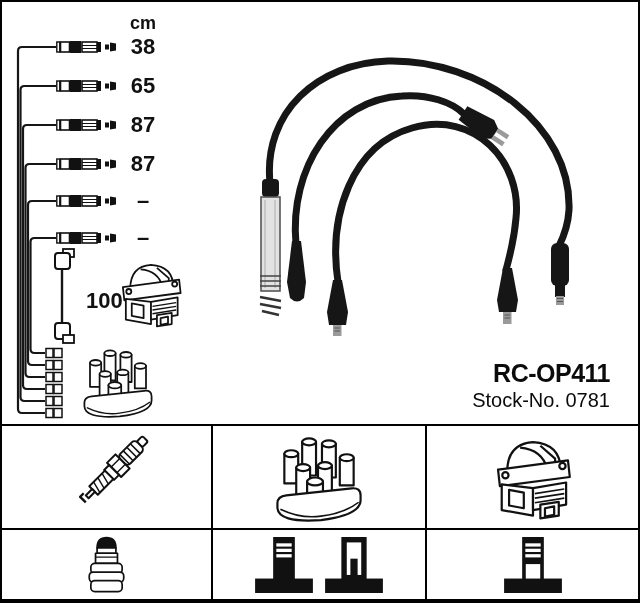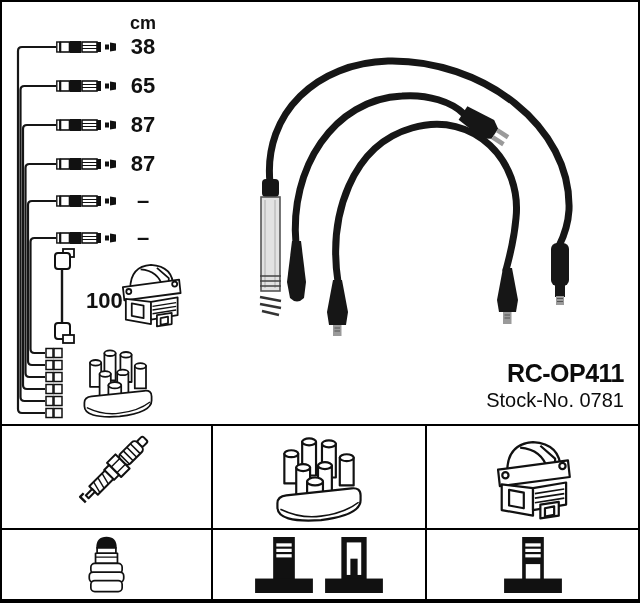--- a/index.html
+++ b/index.html
@@ -5,21 +5,21 @@
   html,body{margin:0;padding:0;background:#888;}
   .stage{
     position:relative;width:640px;height:603px;background:#ffffff;
     box-sizing:border-box;border:2px solid #000;border-bottom:4px solid #000;
     overflow:hidden;font-family:"Liberation Sans",sans-serif;color:#111;
   }
   svg{display:block;}
   .abs{position:absolute;}
   .val{font:bold 22px "Liberation Sans",sans-serif;fill:#111;}
   .hdr{font:bold 18px "Liberation Sans",sans-serif;fill:#111;}
-  .pn-block{position:absolute;right:14px;top:358px;text-align:right;line-height:1.05;}
+  .pn-block{position:absolute;right:28px;top:358px;text-align:right;line-height:1.05;}
   .pn{font-size:25px;font-weight:bold;letter-spacing:-0.5px;color:#0b0b0b;}
   .stock{font-size:20px;font-weight:normal;margin-top:4px;color:#0b0b0b;}
   .legend{
     position:absolute;left:0;right:0;top:422px;bottom:0;
     border-top:2px solid #000;display:grid;
     grid-template-columns:211px 214px 1fr;grid-template-rows:104px 1fr;
   }
   .cell{display:flex;align-items:center;justify-content:center;gap:12px;
         border-right:2px solid #000;border-bottom:2px solid #000;}
   .cell.last-col{border-right:none;}

